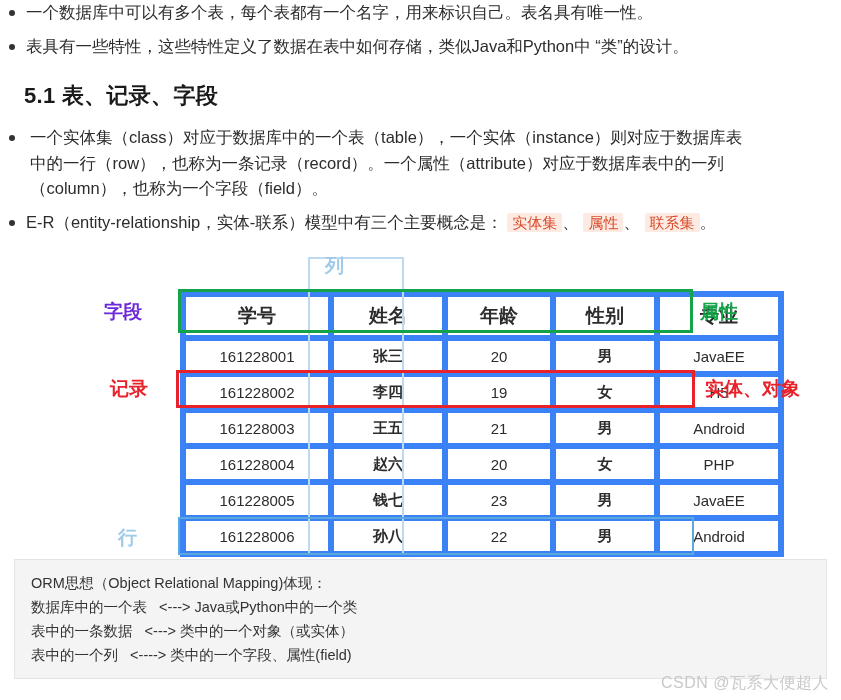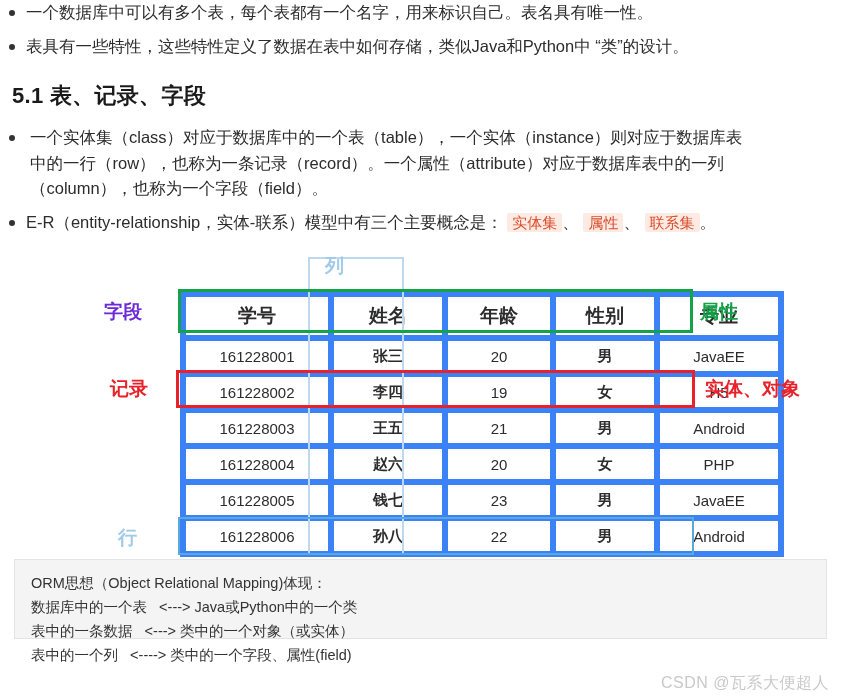--- a/index.html
+++ b/index.html
@@ -45,21 +45,21 @@
   }
   .top-list {
     padding-top: 6px;
     padding-left: 14px;
     padding-right: 20px;
   }
   h2.section-title {
     font-size: 22px;
     font-weight: bold;
     color: #1a1a1a;
-    margin: 22px 0 14px 12px;
+    margin: 22px 0 14px 24px;
     letter-spacing: 0.3px;
   }
   .second-list {
     padding-left: 14px;
     padding-right: 20px;
   }
   .hl {
     background: #fdebe3;
     color: #d94c2b;
     padding: 1px 5px;
@@ -159,21 +159,21 @@
   .lbl-column { left: 325px; top: 0px; color: #9fcbe8; }
   .lbl-row { left: 118px; top: 272px; color: #9fcbe8; }
 
   
   .codeblock {
     position: relative;
     margin: 6px 14px 0 14px;
     background: #f4f4f4;
     border: 1px solid #e4e4e4;
     padding: 12px 16px 14px 16px;
-    height: 80px;
+    height: 120px;
     box-sizing: border-box;
   }
   .codeblock div {
     font-size: 14.5px;
     line-height: 1.65;
     color: #333;
     white-space: pre;
     font-family: "Liberation Sans", sans-serif;
   }
   .watermark {

